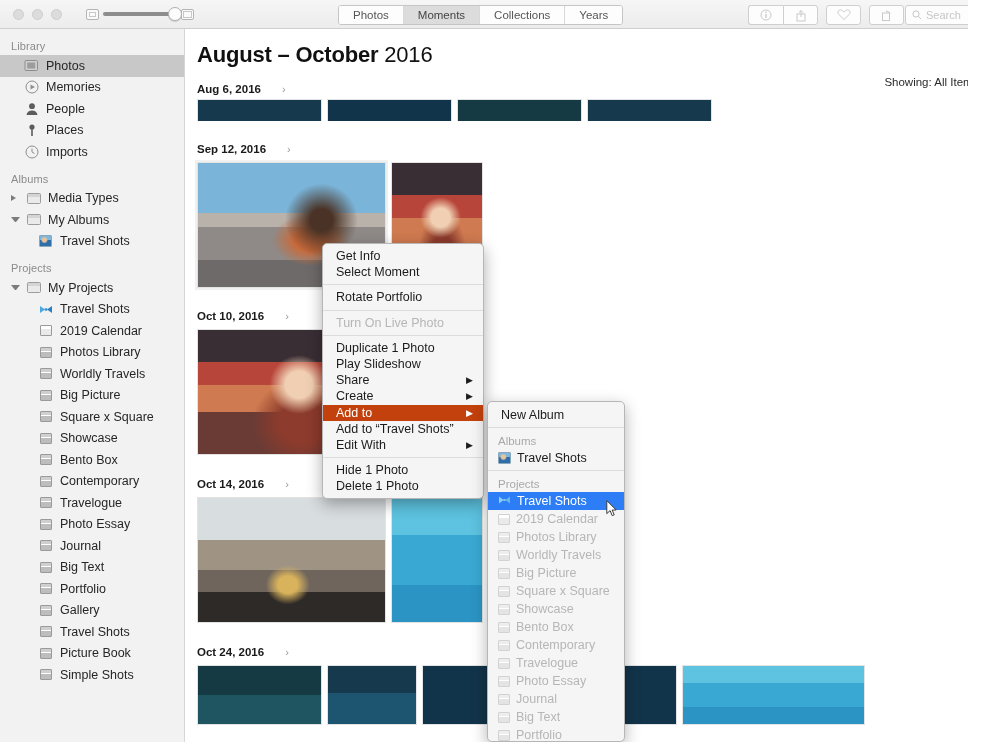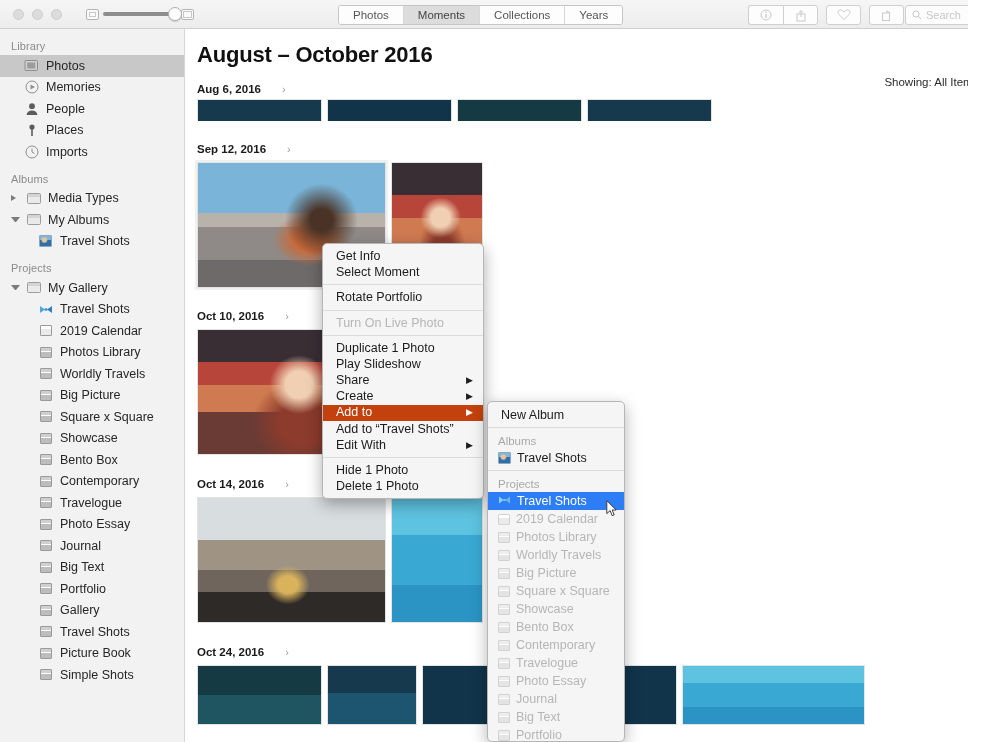--- a/index.html
+++ b/index.html
@@ -119,21 +119,21 @@
   
   .main {
     position: absolute; left: 186px; top: 29px;
     width: 814px; height: 713px;
     background: #ffffff; overflow: hidden;
   }
   .page-title {
     font-size: 22px; font-weight: bold; color: #111;
     padding: 13px 0 0 11px; letter-spacing: -.2px;
   }
-  .page-title .yr { font-weight: bold; color: #111; }
+  .page-title .yr { font-weight: normal; color: #111; }
   .moment-head {
     display: flex; align-items: center; gap: 21px;
     font-size: 11.5px; font-weight: bold; color: #1a1a1a;
     padding-left: 11px;
   }
   .chev { color: #9a9a9a; font-size: 11px; font-weight: normal; }
   .showing {
     position: absolute; right: 12px; top: 46px;
     font-size: 11.5px; color: #2b2b2b;
   }
@@ -174,21 +174,21 @@
     position: absolute; left: 322px; top: 243px; width: 162px;
     background: #f5f5f5;
     border: 1px solid #b6b6b6; border-radius: 5px;
     box-shadow: 0 5px 16px rgba(0,0,0,.33);
     padding: 4px 0; z-index: 50;
     font-size: 12.5px; color: #1b1b1b;
   }
   .mi {
     height: 16.2px; line-height: 16.2px;
     padding: 0 10px 0 13px; white-space: nowrap;
-    display: flex; align-items: flex-end; justify-content: space-between;
+    display: flex; align-items: flex-start; justify-content: space-between;
   }
   .mi.disabled { color: #b6b6b6; }
   .mi.hl { background: #c2410c; color: #fff; }
   .mi .arrow { font-size: 9px; }
   .msep { height: 1px; background: #dcdcdc; margin: 4px 0; }
 
   
   .submenu {
     position: absolute; left: 487px; top: 401px; width: 138px;
     background: #f5f5f5;
@@ -381,21 +381,21 @@
       <span>Travel Shots</span>
     </div>
 
     <div class="sb-header" style="margin-top:6px">Projects</div>
 
     <div class="sb-item">
       <span class="disc open"></span>
       <span class="sb-ico">
           <span class="folderico"></span>
         </span>
-      <span>My Gallery</span>
+      <span>My Projects</span>
     </div>
 
     <div class="sb-item indent2">
       <span class="sb-ico">
         <svg width="14" height="11" viewBox="0 0 14 11">
             <path d="M1 2 L6 5.5 L1 9 Z" fill="#4aa8e0"></path>
             <path d="M13 2 L8 5.5 L13 9 Z" fill="#2e7fc0"></path>
             <rect x="5.6" y="4.3" width="2.8" height="2.4" rx=".6" fill="#3b93d4"></rect>
           </svg>
       </span>

